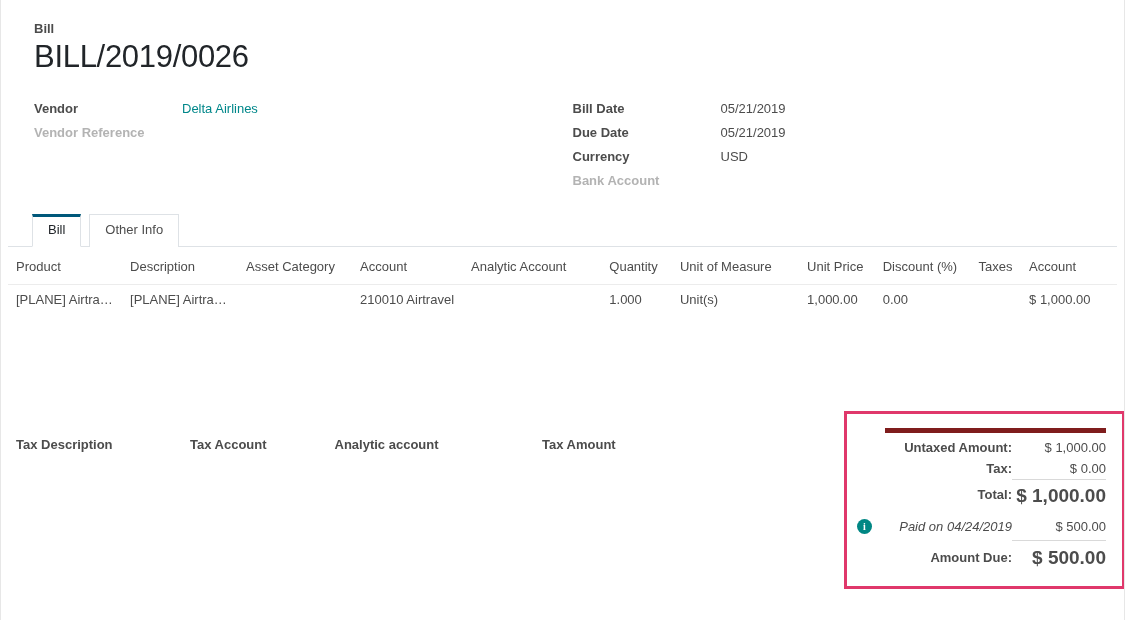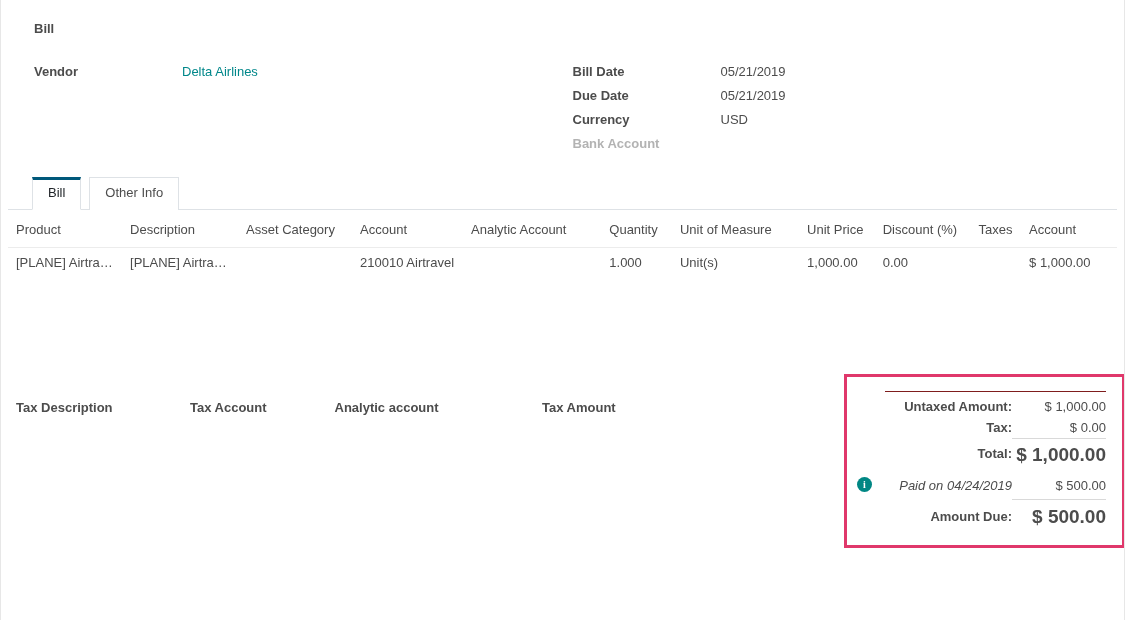--- a/index.html
+++ b/index.html
@@ -215,21 +215,21 @@
     font-weight: bold;
     padding-right: 12px;
     white-space: nowrap;
   }
   td.t-value {
     text-align: right;
     white-space: nowrap;
     width: 94px;
   }
   tr.row-top td.t-label,
-  tr.row-top td.t-value { border-top: 1px solid #7f1d1d; padding-top: 7px; }
+  tr.row-top td.t-value { border-top: 5px solid #7f1d1d; padding-top: 7px; }
 
   tr.row-total td.t-value {
     border-top: 1px solid #d9d9d9;
     font-size: 19px;
     font-weight: bold;
     color: #4c4c4c;
     padding-top: 5px;
     padding-bottom: 4px;
   }
   tr.row-total td.t-label { padding-bottom: 4px; }
@@ -266,28 +266,33 @@
     vertical-align: middle;
   }
 </style>
 </head>
 <body>
 
 <div class="sheet">
 
   <div class="doc-head">
     <div class="doc-subtitle">Bill</div>
+    <h1 class="doc-title">BILL/2019/0026</h1>
   </div>
 
   <div class="fields">
 
     <div class="col left">
       <div class="field-row">
         <div class="field-label">Vendor</div>
         <div class="field-value link">Delta Airlines</div>
+      </div>
+      <div class="field-row">
+        <div class="field-label muted">Vendor Reference</div>
+        <div class="field-value"></div>
       </div>
     </div>
 
     <div class="col right">
       <div class="field-row">
         <div class="field-label">Bill Date</div>
         <div class="field-value">05/21/2019</div>
       </div>
       <div class="field-row">
         <div class="field-label">Due Date</div>

